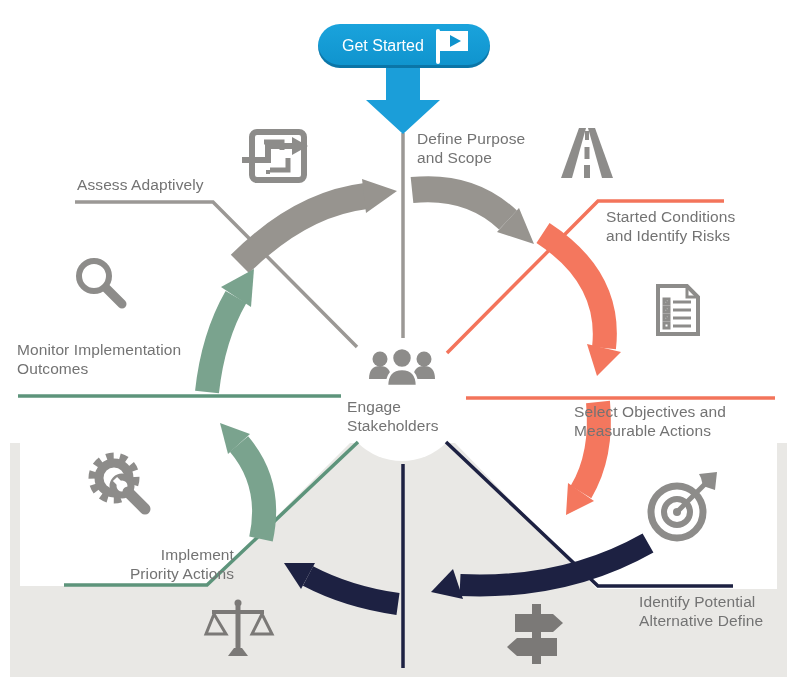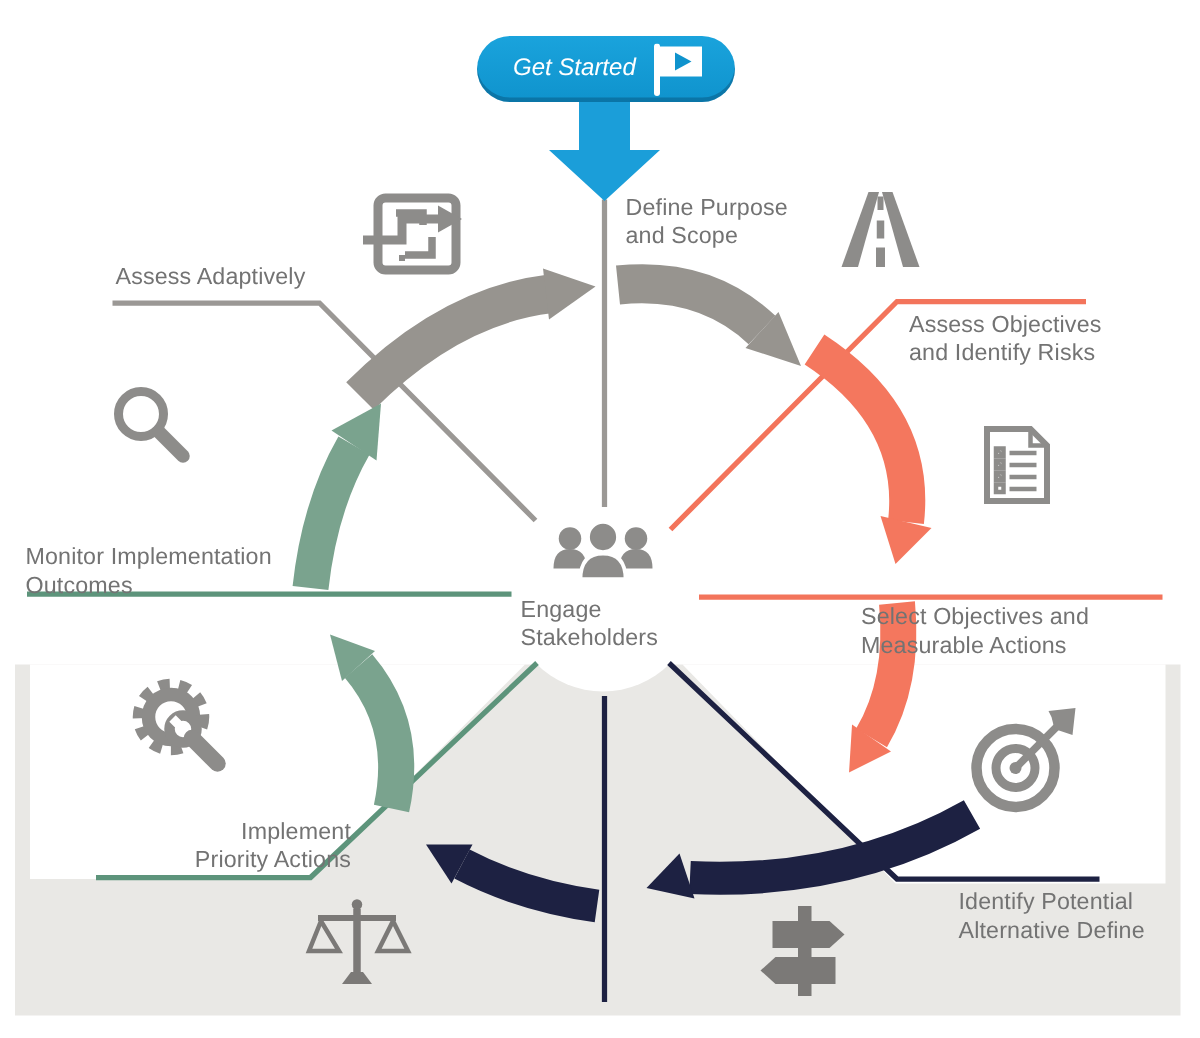--- a/index.html
+++ b/index.html
@@ -11,21 +11,21 @@
   .label{
     position:absolute;color:#737373;font-size:15.5px;line-height:1.22;
     letter-spacing:.1px;
   }
   .label.center{}
   .btn{
     position:absolute;left:318px;top:24px;width:172px;height:44px;
     background:linear-gradient(#1aa3dc,#0f93cd);
     border-radius:24px;box-shadow:inset 0 -3px 0 rgba(0,40,70,.28);
     color:#fff;font-size:16px;display:flex;align-items:center;
-    padding:0 0 0 24px;box-sizing:border-box;cursor:pointer;font-style:italic;
+    padding:0 0 0 24px;box-sizing:border-box;cursor:pointer;
   }
   .btn .flag{position:absolute;right:18px;top:5px;}
 </style>
 </head>
 <body>
 
 <div class="stage">
 
 <svg class="gfx" viewBox="0 0 800 692">
 
@@ -161,30 +161,30 @@
     <path d="M45,33 Q45,20 56,20 Q67,20 67,33 Z" fill="#8d8c8a"></path>
     <circle cx="34" cy="12" r="10" fill="#8d8c8a" stroke="#ffffff" stroke-width="2.5"></circle>
     <path d="M19,40 Q19,23 34,23 Q49,23 49,40 Z" fill="#8d8c8a" stroke="#ffffff" stroke-width="2.5"></path>
   </g>
 </svg>
 
 <div class="label" style="left:77px;top:176px;width:200px;white-space:nowrap;">Assess Adaptively</div>
 
 <div class="label" style="left:417px;top:130px;width:125px;">Define Purpose and Scope</div>
 
-<div class="label" style="left:606px;top:208px;width:150px;">Assess Objectives and Identify Risks</div>
+<div class="label" style="left:606px;top:208px;width:150px;">Started Conditions and Identify Risks</div>
 
 <div class="label" style="left:574px;top:403px;width:180px;">Select Objectives and Measurable Actions</div>
 
 <div class="label" style="left:639px;top:593px;width:160px;">Identify Potential Alternative Define</div>
 
 
 <div class="label" style="left:114px;top:546px;width:120px;text-align:right;">Implement Priority Actions</div>
 
-<div class="label" style="left:17px;top:341px;width:215px;margin-top:22px;">Monitor Implementation Outcomes</div>
+<div class="label" style="left:17px;top:341px;width:215px;">Monitor Implementation Outcomes</div>
 
 <div class="label center" style="left:347px;top:398px;width:110px;">Engage Stakeholders</div>
 
 <div class="btn">
   <span>Get Started</span>
   <svg class="flag" width="38" height="36" viewBox="0 0 38 36">
     <rect x="2" y="0" width="4" height="35" rx="2" fill="#ffffff"></rect>
     <path d="M6,2 H34 V22 H6 Z" fill="#ffffff"></path>
     <polygon points="16,6 27,12 16,18" fill="#0f93cd"></polygon>
   </svg>

